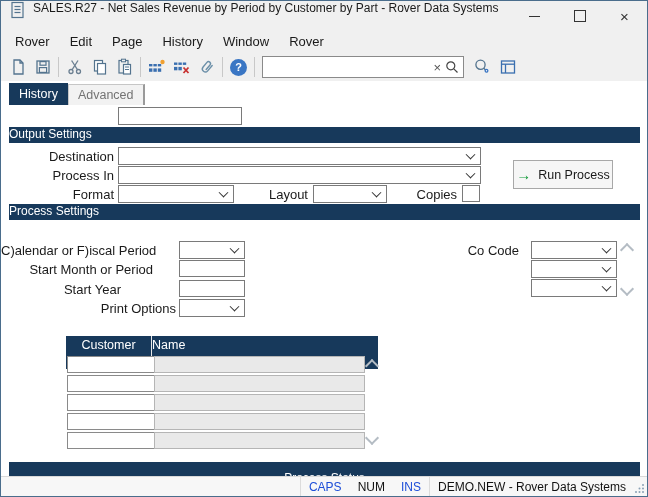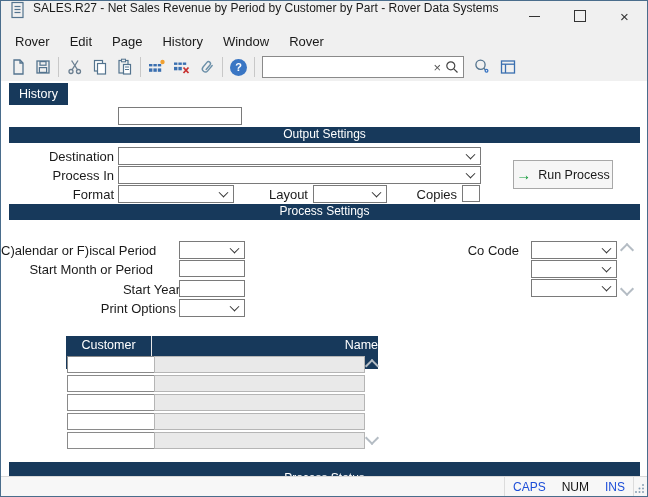--- a/index.html
+++ b/index.html
@@ -33,32 +33,32 @@
   .tabrow{position:absolute;top:82px;left:8px;height:22px;display:flex;align-items:flex-end;}
   .tab-active{background:#17395b;color:#fff;font-size:12.5px;height:22px;line-height:22px;padding:0 10px;}
   .tab-inactive{background:#f2f2f2;color:#737373;font-size:12.5px;height:20px;line-height:20px;padding:0 9px;border:1px solid #c6c6c6;border-bottom:none;border-right:2px solid #9a9a9a;}
   
   .lbl{position:absolute;font-size:13px;text-align:right;white-space:nowrap;color:#1a1a1a;}
   .tbox{position:absolute;border:1px solid #7a7a7a;background:#fff;}
   .tbox input{width:100%;height:100%;border:none;outline:none;font-size:12px;padding:0 3px;box-sizing:border-box;font-family:inherit;background:transparent;}
   .combo{position:absolute;border:1px solid #7a7a7a;background:#fff;}
   .combo-val{position:absolute;left:4px;top:1px;font-size:12px;}
   .chev{position:absolute;right:6px;top:50%;width:6px;height:6px;border-right:1.2px solid #333;border-bottom:1.2px solid #333;transform:translateY(-70%) rotate(45deg);}
-  .secbar{position:absolute;left:8px;width:631px;height:16px;background:#17395b;color:#fff;font-size:12px;text-align:center;line-height:15px;}
+  .secbar{position:absolute;left:8px;width:631px;height:16px;background:#17395b;color:#fff;font-size:12px;text-align:left;line-height:15px;}
   
   .run-btn{position:absolute;left:512px;top:159px;width:98px;height:27px;border:1px solid #a8a8a8;background:#f6f6f6;display:flex;align-items:center;justify-content:center;gap:7px;font-size:12.5px;}
   .run-arrow{color:#169b3c;font-weight:bold;font-size:15px;line-height:1;}
   
   .scroll-chev{position:absolute;width:8px;height:8px;border-right:2px solid #b4bcc4;border-bottom:2px solid #b4bcc4;}
   .chev-up{transform:rotate(-135deg);}
   .chev-down{transform:rotate(45deg);}
   
   .t-header{position:absolute;left:65px;top:335px;width:312px;height:33px;background:#17395b;display:flex;color:#fff;font-size:12.5px;}
   .t-h-cust{width:86px;text-align:center;line-height:18px;border-right:1px solid #e8e8e8;box-sizing:border-box;}
-  .t-h-name{flex:1;text-align:right;line-height:18px;}
+  .t-h-name{flex:1;text-align:left;line-height:18px;}
   .t-rows{position:absolute;left:65px;top:355px;width:312px;}
   .t-row{position:relative;height:19px;}
   .t-row input{position:absolute;height:15px;border:1px solid #8a8a8a;font-size:12px;padding:0 3px;box-sizing:content-box;outline:none;font-family:inherit;}
   .t-cust{left:1px;top:0;width:80px;background:#fff;}
   .t-name{left:88px;top:0;width:203px;background:#e9e9e9;border-color:#b5b5b5 !important;}
   
   .ps-bar{position:absolute;left:8px;width:631px;top:461px;height:14px;background:#17395b;overflow:hidden;}
   .ps-bar span{display:block;margin-top:9px;text-align:center;color:#fff;font-size:12px;}
   
   .statusbar{position:absolute;left:0;right:0;bottom:0;height:19px;background:#f7f7f7;border-top:1px solid #d9d9d9;display:flex;align-items:center;font-size:12px;}
@@ -203,20 +203,21 @@
       <svg width="18" height="18" viewBox="0 0 18 18">
           <rect x="2.5" y="3" width="13" height="12" fill="none" stroke="#3a6fb0" stroke-width="1.3"></rect>
           <line x1="2.5" y1="6.2" x2="15.5" y2="6.2" stroke="#3a6fb0" stroke-width="1.3"></line>
           <line x1="6.5" y1="6.2" x2="6.5" y2="15" stroke="#3a6fb0" stroke-width="1.3"></line>
         </svg>
     </div>
   </div>
 
   <div class="tabrow">
     <div class="tab-active">History</div>
+    <div class="tab-inactive">Advanced</div>
   </div>
 
   <div class="lbl" style="left:16px;top:109px;width:113px;padding-left:48px;">Job ID</div>
   <div class="tbox" style="left:117px;top:106px;width:122px;height:16px;">
     <input value="" style="">
   </div>
 
   <div class="secbar" style="top:126px;">Output Settings</div>
 
   <div class="lbl" style="left:0;top:148px;width:113px;">Destination</div>
@@ -257,21 +258,21 @@
   <div class="combo" style="left:178px;top:240px;width:64px;height:16px;">
     <span class="combo-val"></span>
     <span class="chev"></span>
   </div>
 
   <div class="lbl" style="left:0;top:261px;width:152px;">Start Month or Period</div>
   <div class="tbox" style="left:178px;top:259px;width:64px;height:15px;">
     <input value="" style="">
   </div>
 
-  <div class="lbl" style="left:4px;top:281px;width:175px;">Start Year</div>
+  <div class="lbl" style="left:4px;top:281px;width:175px;text-align:center;">Start Year</div>
   <div class="tbox" style="left:178px;top:279px;width:64px;height:15px;">
     <input value="" style="">
   </div>
 
   <div class="lbl" style="left:0;top:300px;width:175px;">Print Options</div>
   <div class="combo" style="left:178px;top:298px;width:64px;height:16px;">
     <span class="combo-val"></span>
     <span class="chev"></span>
   </div>
 
@@ -326,20 +327,21 @@
     <span>Process Status</span>
   </div>
 
   <div class="statusbar">
     <div class="sb-fill"></div>
     <div class="sb-sep"></div>
     <span class="sb-ind ind-off">CAPS</span>
     <span class="sb-ind ind-on">NUM</span>
     <span class="sb-ind ind-off">INS</span>
     <div class="sb-sep"></div>
+    <span class="sb-conn">DEMO.NEW - Rover Data Systems</span>
     <span class="grip">
       <svg width="11" height="11" viewBox="0 0 11 11">
           <circle cx="9" cy="2" r="1" fill="#8aa0b5"></circle>
           <circle cx="9" cy="5.5" r="1" fill="#8aa0b5"></circle>
           <circle cx="5.5" cy="5.5" r="1" fill="#8aa0b5"></circle>
           <circle cx="9" cy="9" r="1" fill="#8aa0b5"></circle>
           <circle cx="5.5" cy="9" r="1" fill="#8aa0b5"></circle>
           <circle cx="2" cy="9" r="1" fill="#8aa0b5"></circle>
         </svg>
     </span>

